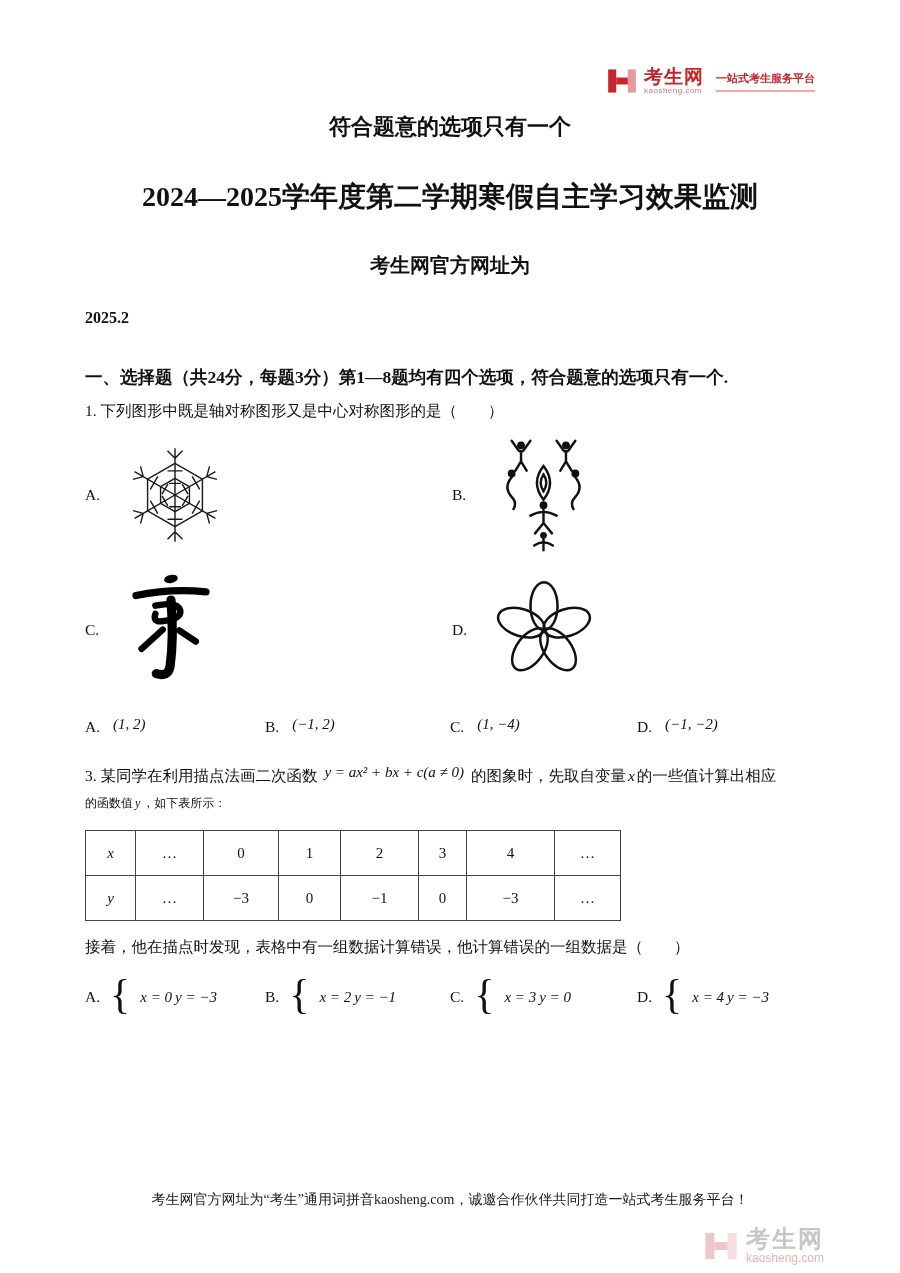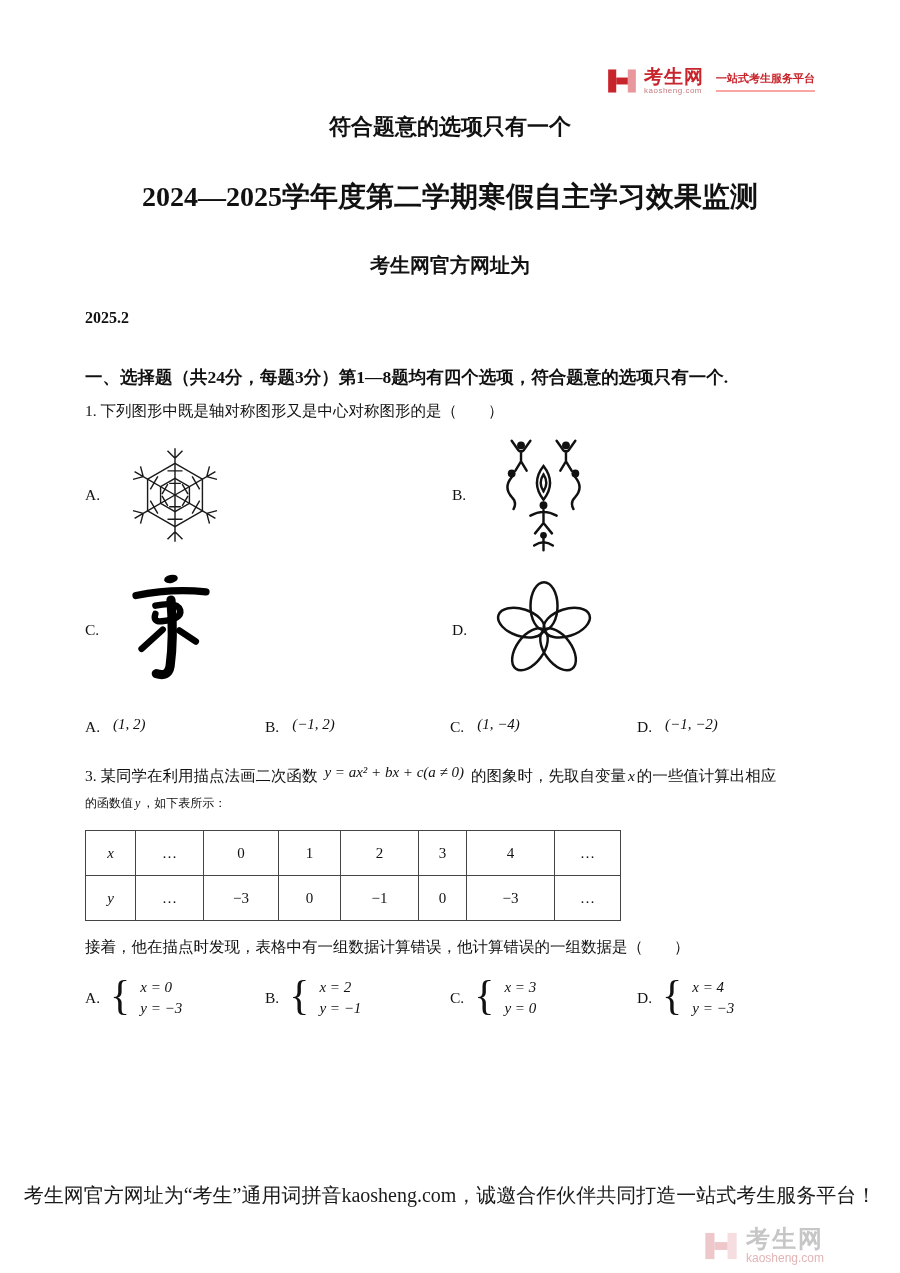--- a/index.html
+++ b/index.html
@@ -44,24 +44,24 @@
   .q3-line { margin-top:30px; font-size:15.5px; }
   .q3-line2 { margin-top:8px; font-size:12px; }
   .ivar { font-style:italic; padding:0 2px; }
   .data-table { border-collapse:collapse; table-layout:fixed; width:535px; margin-top:18px; }
   .data-table td { border:1px solid #444; height:45px; text-align:center; vertical-align:middle; font-size:15px; }
   .data-table td.var { font-style:italic; }
   .q3-followup { margin-top:16px; font-size:15.5px; }
   .sys-row { margin-top:20px; }
   .sys { display:flex; align-items:center; gap:10px; font-size:15.5px; }
   .brace { font-size:42px; font-weight:300; line-height:.9; font-family:"Liberation Serif",serif; position:relative; top:-2px; }
-  .eqs { display:flex; flex-direction:column; gap:3px; font-style:italic; font-size:15px; line-height:1.2; }
-
-  
-  .footer { position:absolute; left:0; right:0; bottom:64px; text-align:center; font-size:20px; color:#1a1a1a; }
+  .eqs { display:flex; flex-direction:row; gap:3px; font-style:italic; font-size:15px; line-height:1.2; }
+
+  
+  .footer { position:absolute; left:0; right:0; bottom:64px; text-align:center; font-size:14px; color:#1a1a1a; }
   .watermark { position:absolute; right:76px; bottom:8px; display:flex; align-items:center; gap:8px; }
   .wm-brand { font-size:24px; font-weight:bold; color:#c6c6c6; font-family:"Liberation Sans",sans-serif; letter-spacing:2px; line-height:1; }
   .wm-site  { font-size:12px; color:#e2b4b6; font-family:"Liberation Sans",sans-serif; }
 </style>
 </head>
 <body>
 
 <div class="page">
 
   <div class="logo-row">

